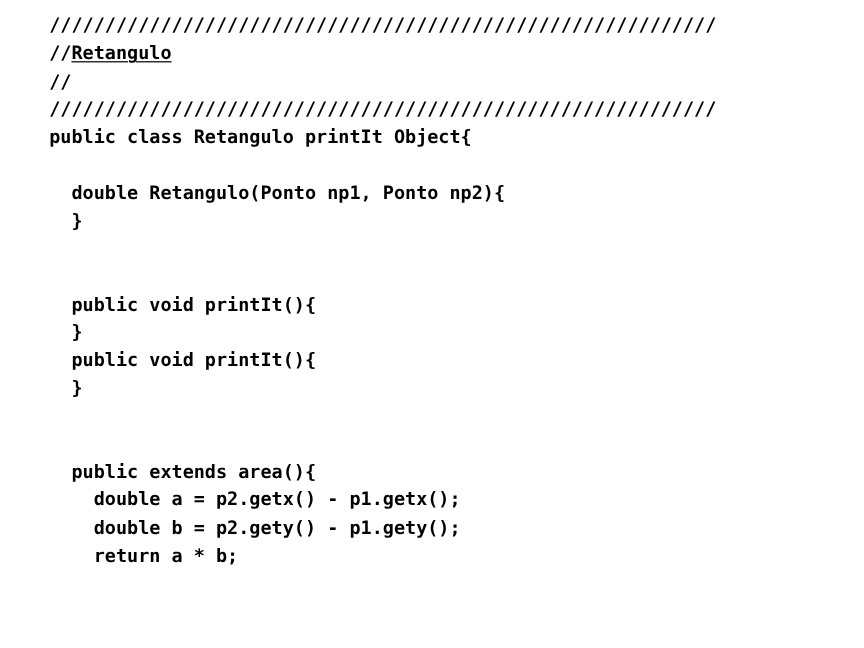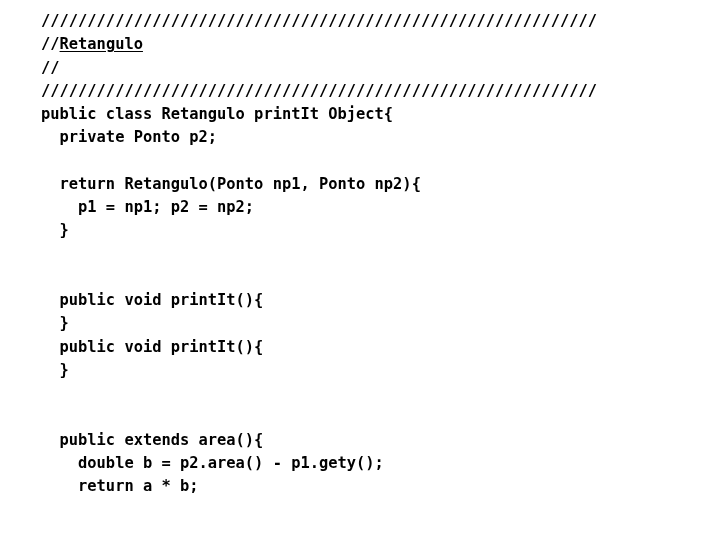--- a/index.html
+++ b/index.html
@@ -54,30 +54,29 @@
 </head>
 <body>
 
 <div id="slide">
   <div id="code-block">
       <div class="code-line">////////////////////////////////////////////////////////////</div>
       <div class="code-line">//<span class="link-underline">Retangulo</span></div>
       <div class="code-line">//</div>
       <div class="code-line">////////////////////////////////////////////////////////////</div>
       <div class="code-line">public class Retangulo printIt Object{</div>
-      <div class="code-line">  private Ponto p2;</div>
       <div class="code-line blank">&nbsp;</div>
-      <div class="code-line">  return Retangulo(Ponto np1, Ponto np2){</div>
-      <div class="code-line">    p1 = np1; p2 = np2;</div>
+      <div class="code-line">  double Retangulo(Ponto np1, Ponto np2){</div>
       <div class="code-line">  }</div>
       <div class="code-line blank">&nbsp;</div>
       <div class="code-line blank">&nbsp;</div>
       <div class="code-line">  public void printIt(){</div>
       <div class="code-line">  }</div>
       <div class="code-line">  public void printIt(){</div>
       <div class="code-line">  }</div>
       <div class="code-line blank">&nbsp;</div>
       <div class="code-line blank">&nbsp;</div>
       <div class="code-line">  public extends area(){</div>
-      <div class="code-line">    double b = p2.area() - p1.gety();</div>
+      <div class="code-line">    double a = p2.getx() - p1.getx();</div>
+      <div class="code-line">    double b = p2.gety() - p1.gety();</div>
       <div class="code-line">    return a * b;</div>
     </div>
 </div>
 
 </body></html>

